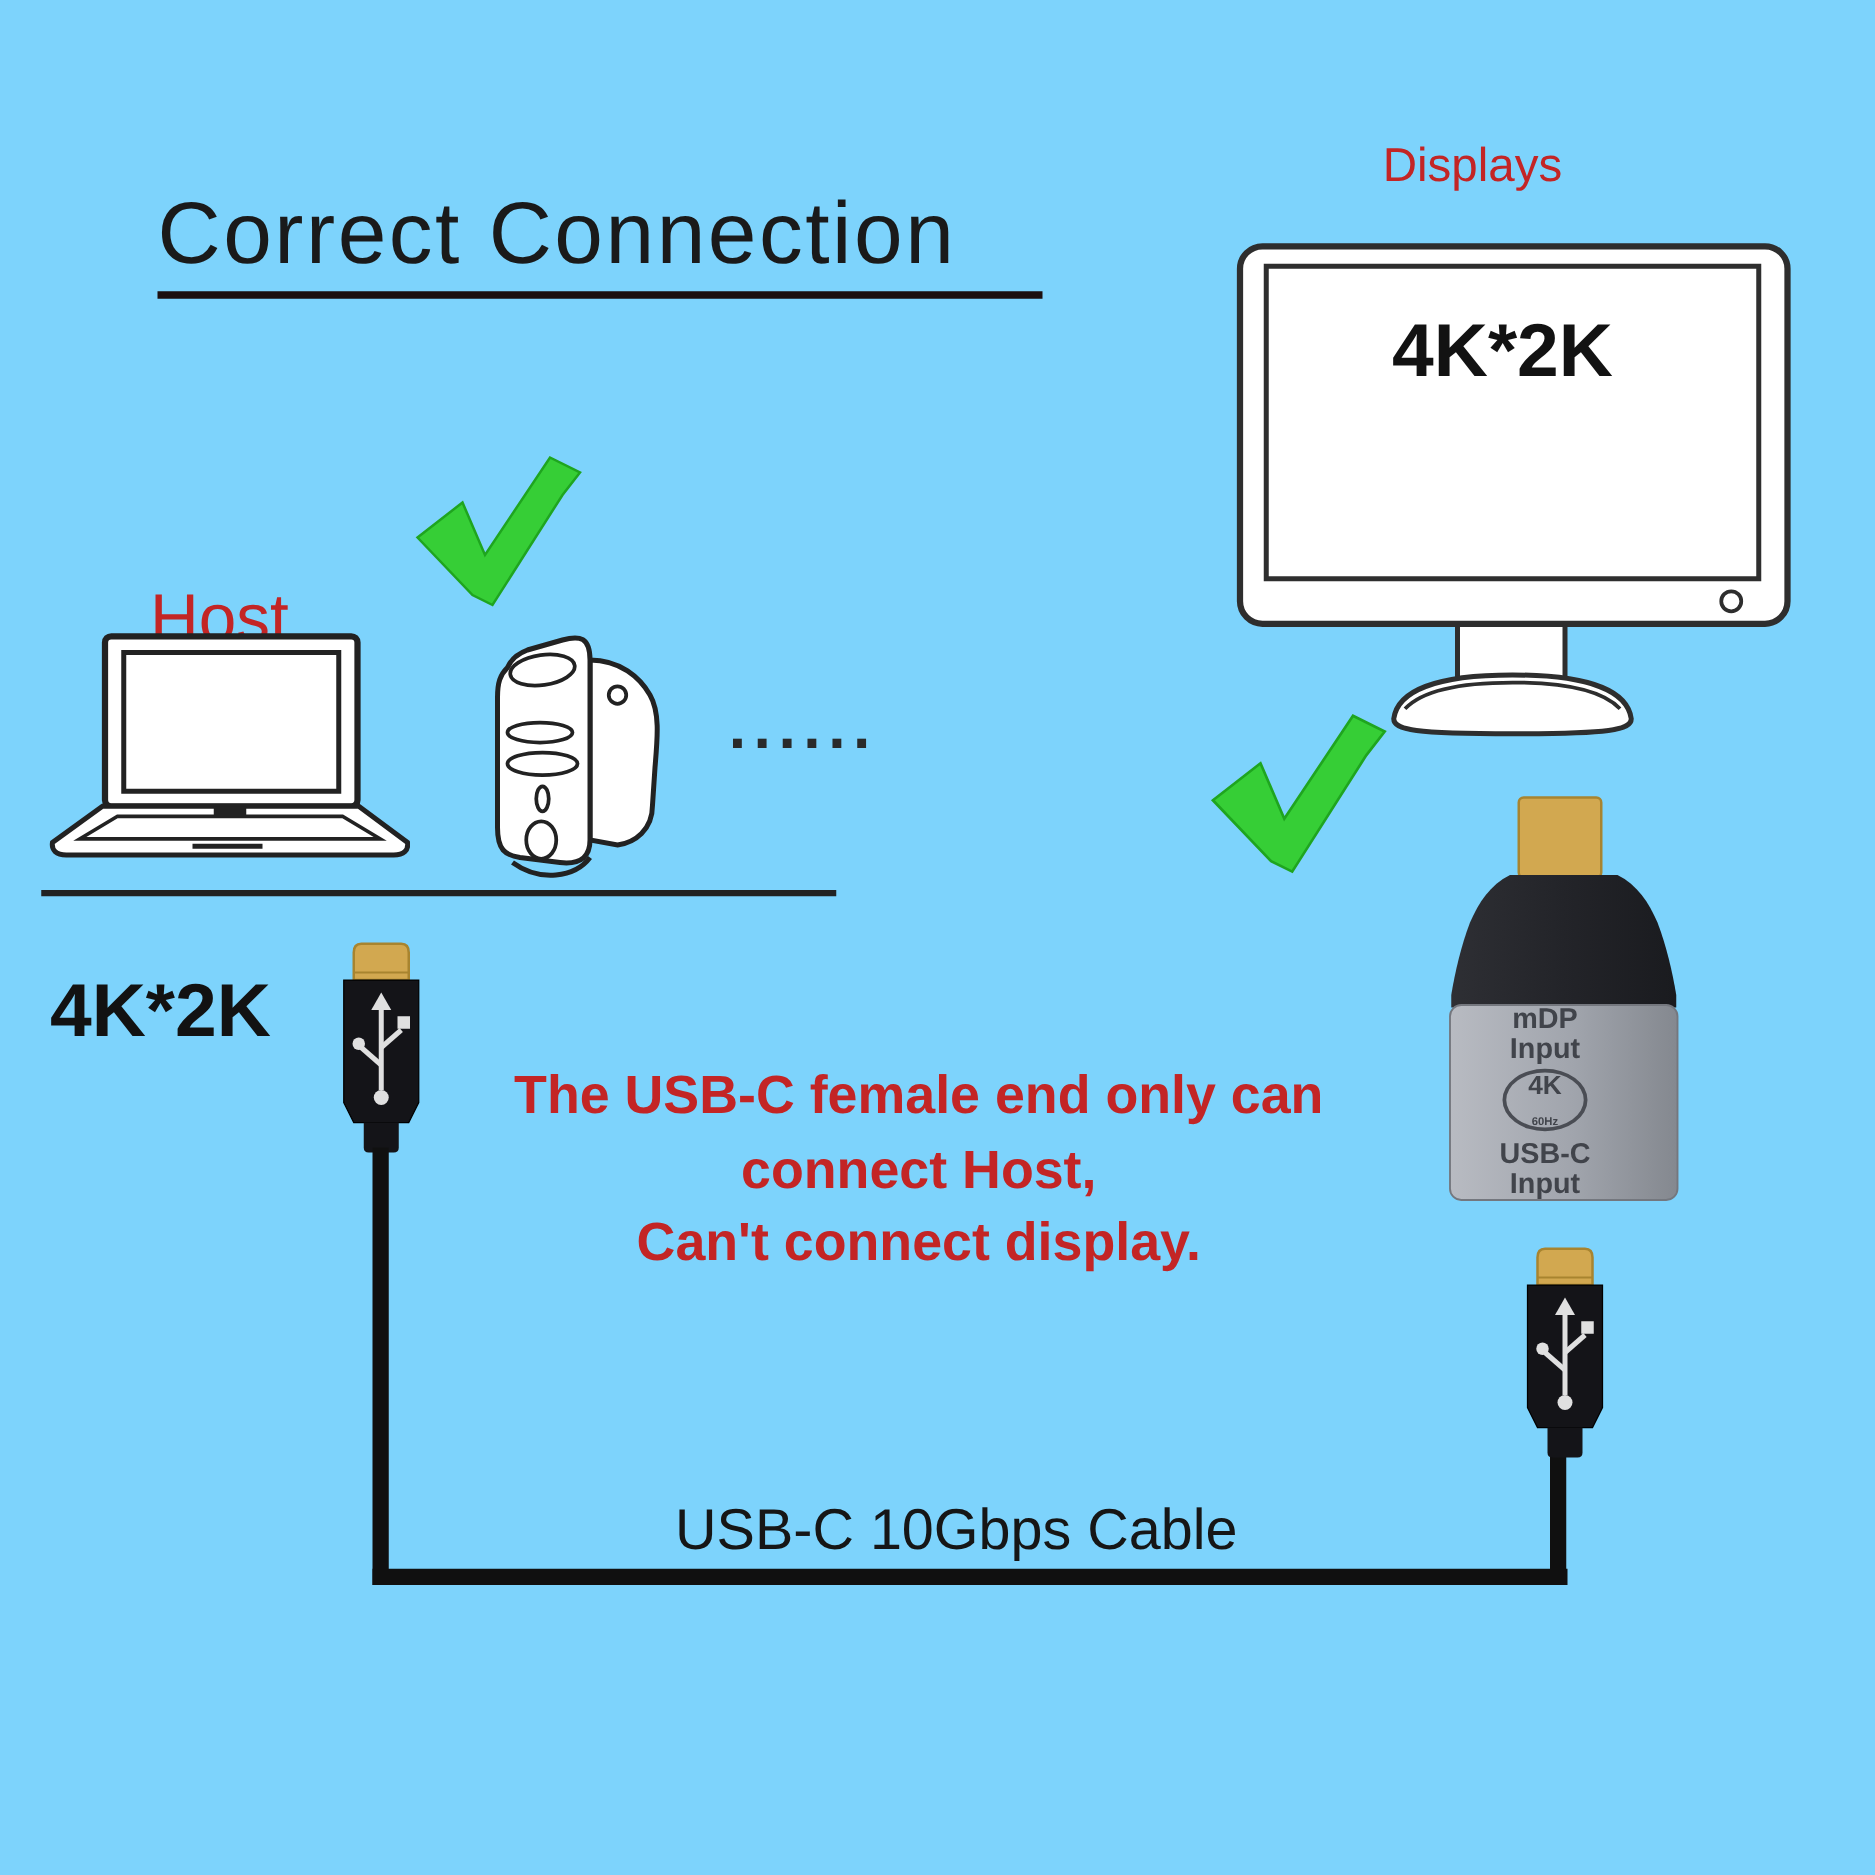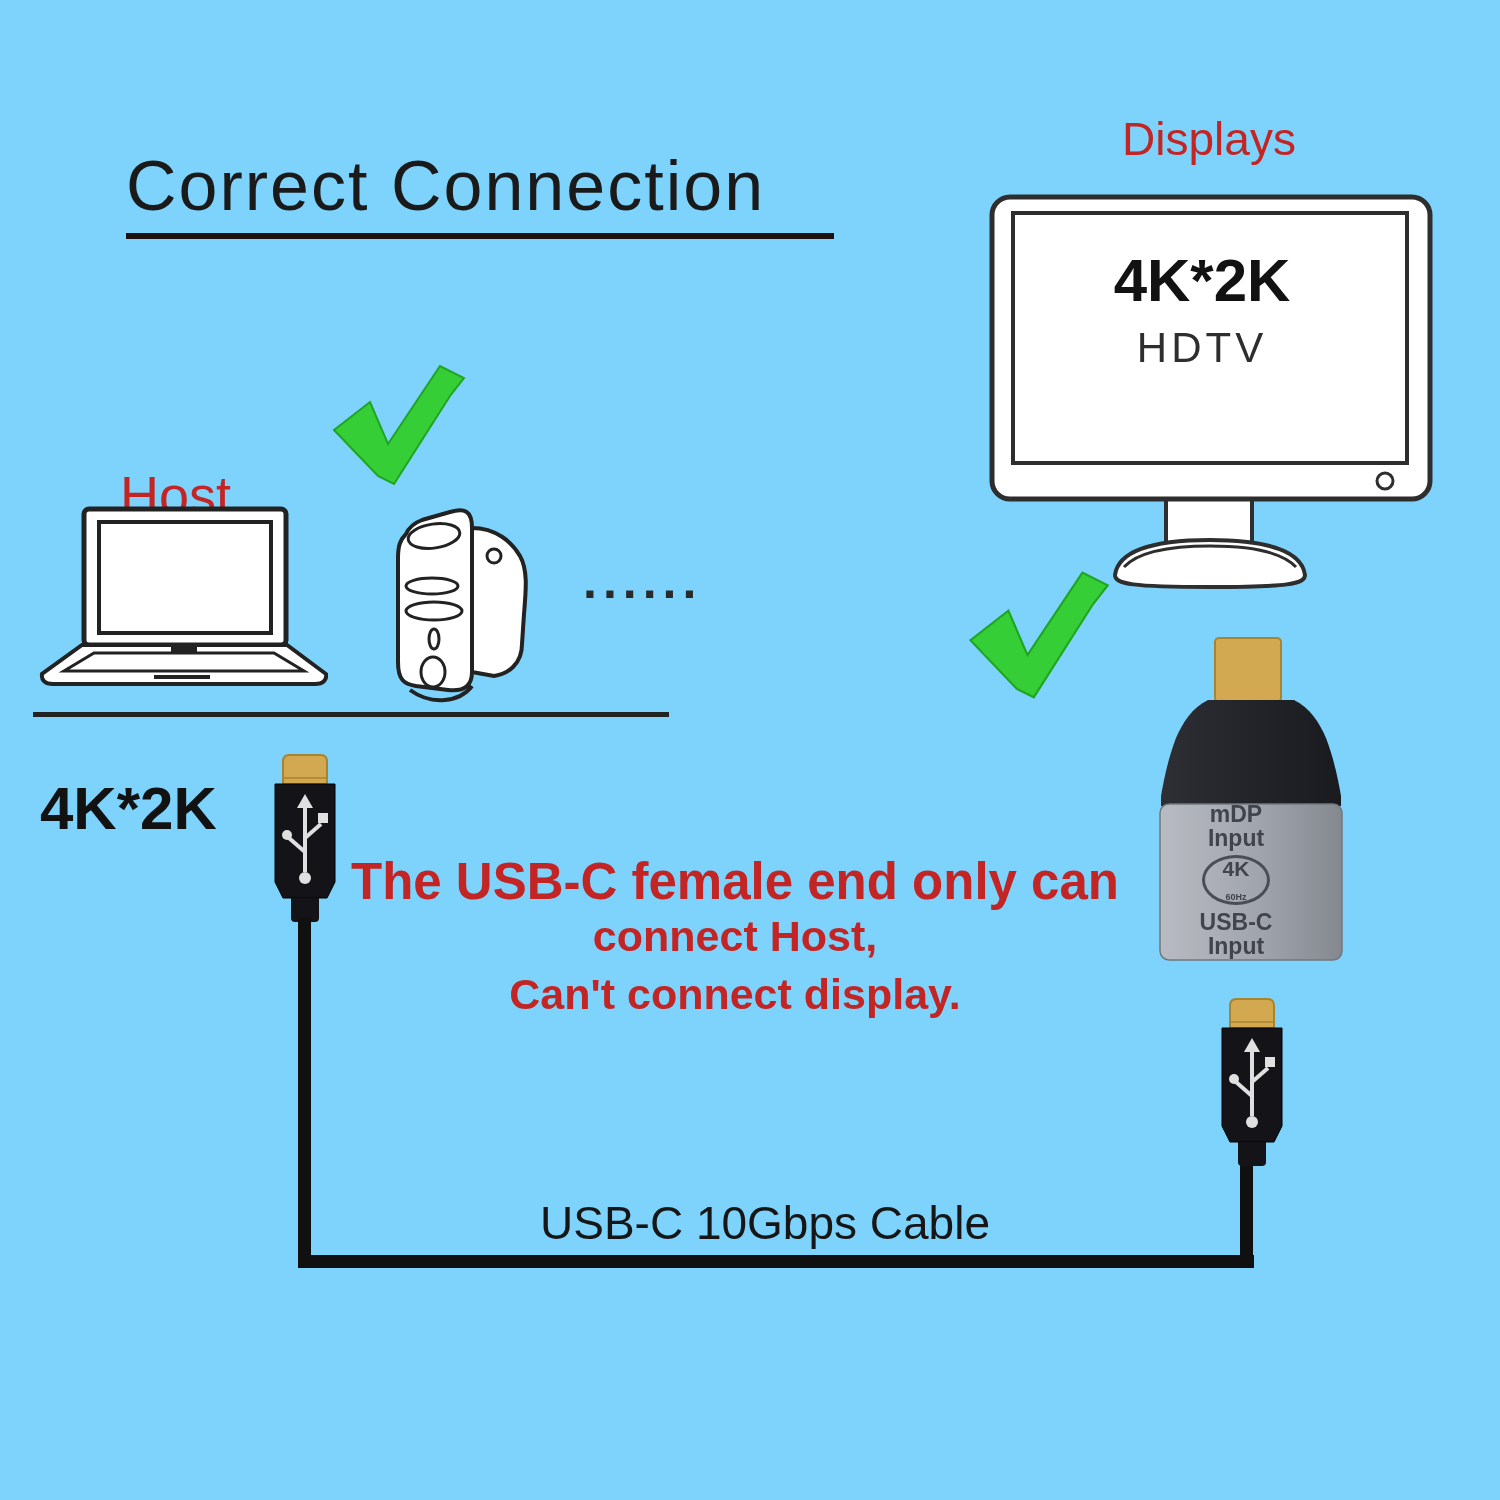--- a/index.html
+++ b/index.html
@@ -9,29 +9,29 @@
     --c-cable:#101010; --c-line:#2e2e2e;
   }
   html,body{margin:0;padding:0;background:#ffffff;}
   .stage{
     position:relative;width:1500px;height:1500px;background:#7dd3fc;
     font-family:"Liberation Sans", sans-serif;color:var(--c-text);overflow:hidden;
   }
   .abs{position:absolute;}
   .title{left:126px;top:146px;width:720px;font-size:70px;letter-spacing:2px;color:var(--c-text);}
   .title-underline{left:126px;top:233px;width:708px;height:6px;background:#1c1010;}
-  .displays-label{left:1059px;top:112px;width:300px;text-align:center;font-size:46px;color:var(--c-red);}
+  .displays-label{left:1028px;top:112px;width:300px;text-align:center;font-size:38px;color:var(--c-red);}
   .monitor-res{left:1052px;top:246px;width:300px;text-align:center;font-size:60px;font-weight:bold;color:#121212;}
   .monitor-hdtv{left:1052px;top:324px;width:300px;text-align:center;font-size:42px;letter-spacing:4px;color:#2e2e2e;}
   .host-label{left:120px;top:464px;font-size:54px;color:var(--c-red);}
   .dots{left:583px;top:556px;font-size:50px;font-weight:bold;letter-spacing:6px;color:#2a2a2a;line-height:1;}
   .separator{left:33px;top:712px;width:636px;height:5px;background:#222222;}
   .res-left{left:40px;top:774px;font-size:60px;font-weight:bold;color:#121212;}
   .warn-wrap{left:285px;top:0;width:900px;text-align:center;}
-  .warn-line1{top:852px;font-size:51px;font-weight:bold;color:var(--c-red);}
+  .warn-line1{top:852px;font-size:43px;font-weight:bold;color:var(--c-red);}
   .warn-line2{top:912px;font-size:43px;font-weight:bold;color:var(--c-red);}
   .warn-line3{top:970px;font-size:43px;font-weight:bold;color:var(--c-red);}
   .reverse-note{top:1054px;font-size:43px;font-weight:bold;color:var(--c-blue);}
   .footer-wrap{left:315px;width:900px;text-align:center;}
   .not-included{top:1143px;font-size:38px;font-weight:bold;color:var(--c-magenta);}
   .cable-name{top:1196px;font-size:46px;color:#161616;}
   .cable{background:var(--c-cable);}
   .adapter-labels{
     left:1160px;top:802px;width:152px;height:158px;display:flex;flex-direction:column;
     align-items:center;color:var(--c-adapter-label);font-weight:bold;line-height:1.05;
@@ -56,21 +56,20 @@
 
   <svg class="abs" style="left:988px;top:193px;" width="452" height="398" viewBox="0 0 452 398">
     <rect x="178" y="300" width="86" height="52" fill="#ffffff" stroke="#2e2e2e" stroke-width="4"></rect>
     <rect x="4" y="4" width="438" height="302" rx="18" fill="#ffffff" stroke="#2e2e2e" stroke-width="5"></rect>
     <rect x="25" y="20" width="394" height="250" fill="#ffffff" stroke="#2e2e2e" stroke-width="4"></rect>
     <circle cx="397" cy="288" r="8" fill="#ffffff" stroke="#2e2e2e" stroke-width="3"></circle>
     <path d="M127,382 C130,360 160,347 222,347 C284,347 314,360 317,382 C317,391 300,394 222,394 C144,394 127,391 127,382 Z" fill="#ffffff" stroke="#2e2e2e" stroke-width="4"></path>
     <path d="M136,374 C150,359 182,353 222,353 C262,353 294,359 308,374" fill="none" stroke="#2e2e2e" stroke-width="3"></path>
   </svg>
   <div class="abs monitor-res">4K*2K</div>
-  <div class="abs monitor-hdtv">HDTV</div>
 
   <div class="abs host-label">Host</div>
 
   <svg class="abs" style="left:328px;top:364px;" width="140" height="124" viewBox="0 0 140 124">
     <path d="M6,66 L42,38 L60,80 L112,2 L136,14 L122,32 L66,120 L50,112 Z" fill="var(--c-green)" stroke="var(--c-green-dark)" stroke-width="2"></path>
   </svg>
 
   <svg class="abs" style="left:964px;top:568px;" width="148" height="136" viewBox="0 0 140 124">
     <path d="M6,66 L42,38 L60,80 L112,2 L136,14 L122,32 L66,120 L50,112 Z" fill="var(--c-green)" stroke="var(--c-green-dark)" stroke-width="2"></path>
   </svg>

